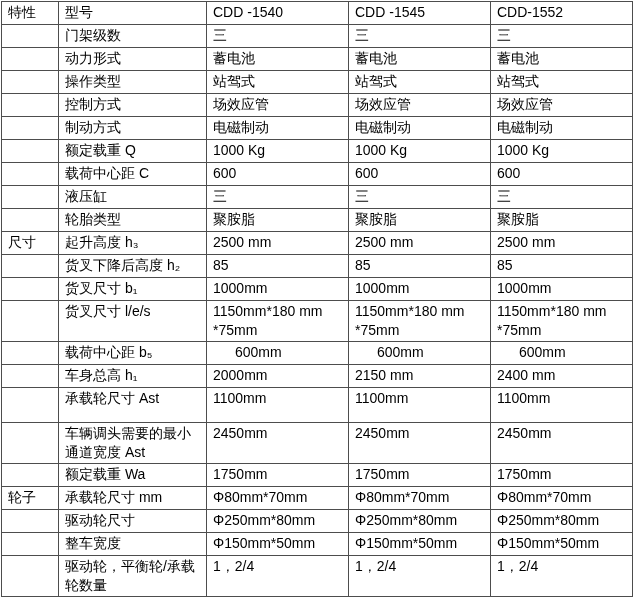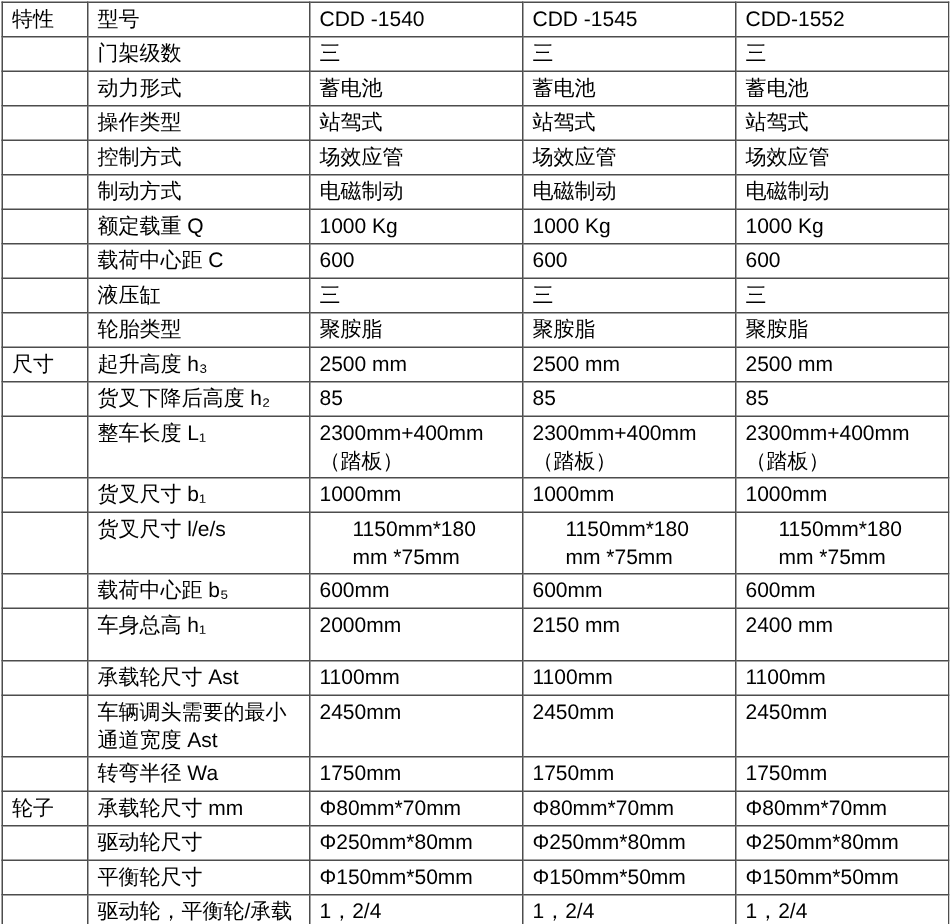--- a/index.html
+++ b/index.html
@@ -139,27 +139,20 @@
         </tr>
         <tr>
           <td class="sec"></td>
           <td class="lbl">货叉下降后高度 h₂</td>
           <td class="val">85</td>
           <td class="val">85</td>
           <td class="val">85</td>
         </tr>
         <tr>
           <td class="sec"></td>
-          <td class="lbl">整车长度 L₁</td>
-          <td class="val">2300mm+400mm（踏板）</td>
-          <td class="val">2300mm+400mm（踏板）</td>
-          <td class="val">2300mm+400mm（踏板）</td>
-        </tr>
-        <tr>
-          <td class="sec"></td>
           <td class="lbl">货叉尺寸 b₁</td>
           <td class="val">1000mm</td>
           <td class="val">1000mm</td>
           <td class="val">1000mm</td>
         </tr>
         <tr>
           <td class="sec"></td>
           <td class="lbl">货叉尺寸 l/e/s</td>
           <td class="val">1150mm*180 mm *75mm</td>
           <td class="val">1150mm*180 mm *75mm</td>
@@ -188,42 +181,42 @@
         </tr>
         <tr>
           <td class="sec"></td>
           <td class="lbl">车辆调头需要的最小通道宽度 Ast</td>
           <td class="val">2450mm</td>
           <td class="val">2450mm</td>
           <td class="val">2450mm</td>
         </tr>
         <tr>
           <td class="sec"></td>
-          <td class="lbl">转弯半径 Wa</td>
+          <td class="lbl">额定载重 Wa</td>
           <td class="val">1750mm</td>
           <td class="val">1750mm</td>
           <td class="val">1750mm</td>
         </tr>
         <tr>
           <td class="sec">轮子</td>
           <td class="lbl">承载轮尺寸 mm</td>
           <td class="val">Φ80mm*70mm</td>
           <td class="val">Φ80mm*70mm</td>
           <td class="val">Φ80mm*70mm</td>
         </tr>
         <tr>
           <td class="sec"></td>
           <td class="lbl">驱动轮尺寸</td>
           <td class="val">Φ250mm*80mm</td>
           <td class="val">Φ250mm*80mm</td>
           <td class="val">Φ250mm*80mm</td>
         </tr>
         <tr>
           <td class="sec"></td>
-          <td class="lbl">平衡轮尺寸</td>
+          <td class="lbl">整车宽度</td>
           <td class="val">Φ150mm*50mm</td>
           <td class="val">Φ150mm*50mm</td>
           <td class="val">Φ150mm*50mm</td>
         </tr>
         <tr>
           <td class="sec"></td>
           <td class="lbl">驱动轮，平衡轮/承载轮数量</td>
           <td class="val">1，2/4</td>
           <td class="val">1，2/4</td>
           <td class="val">1，2/4</td>

